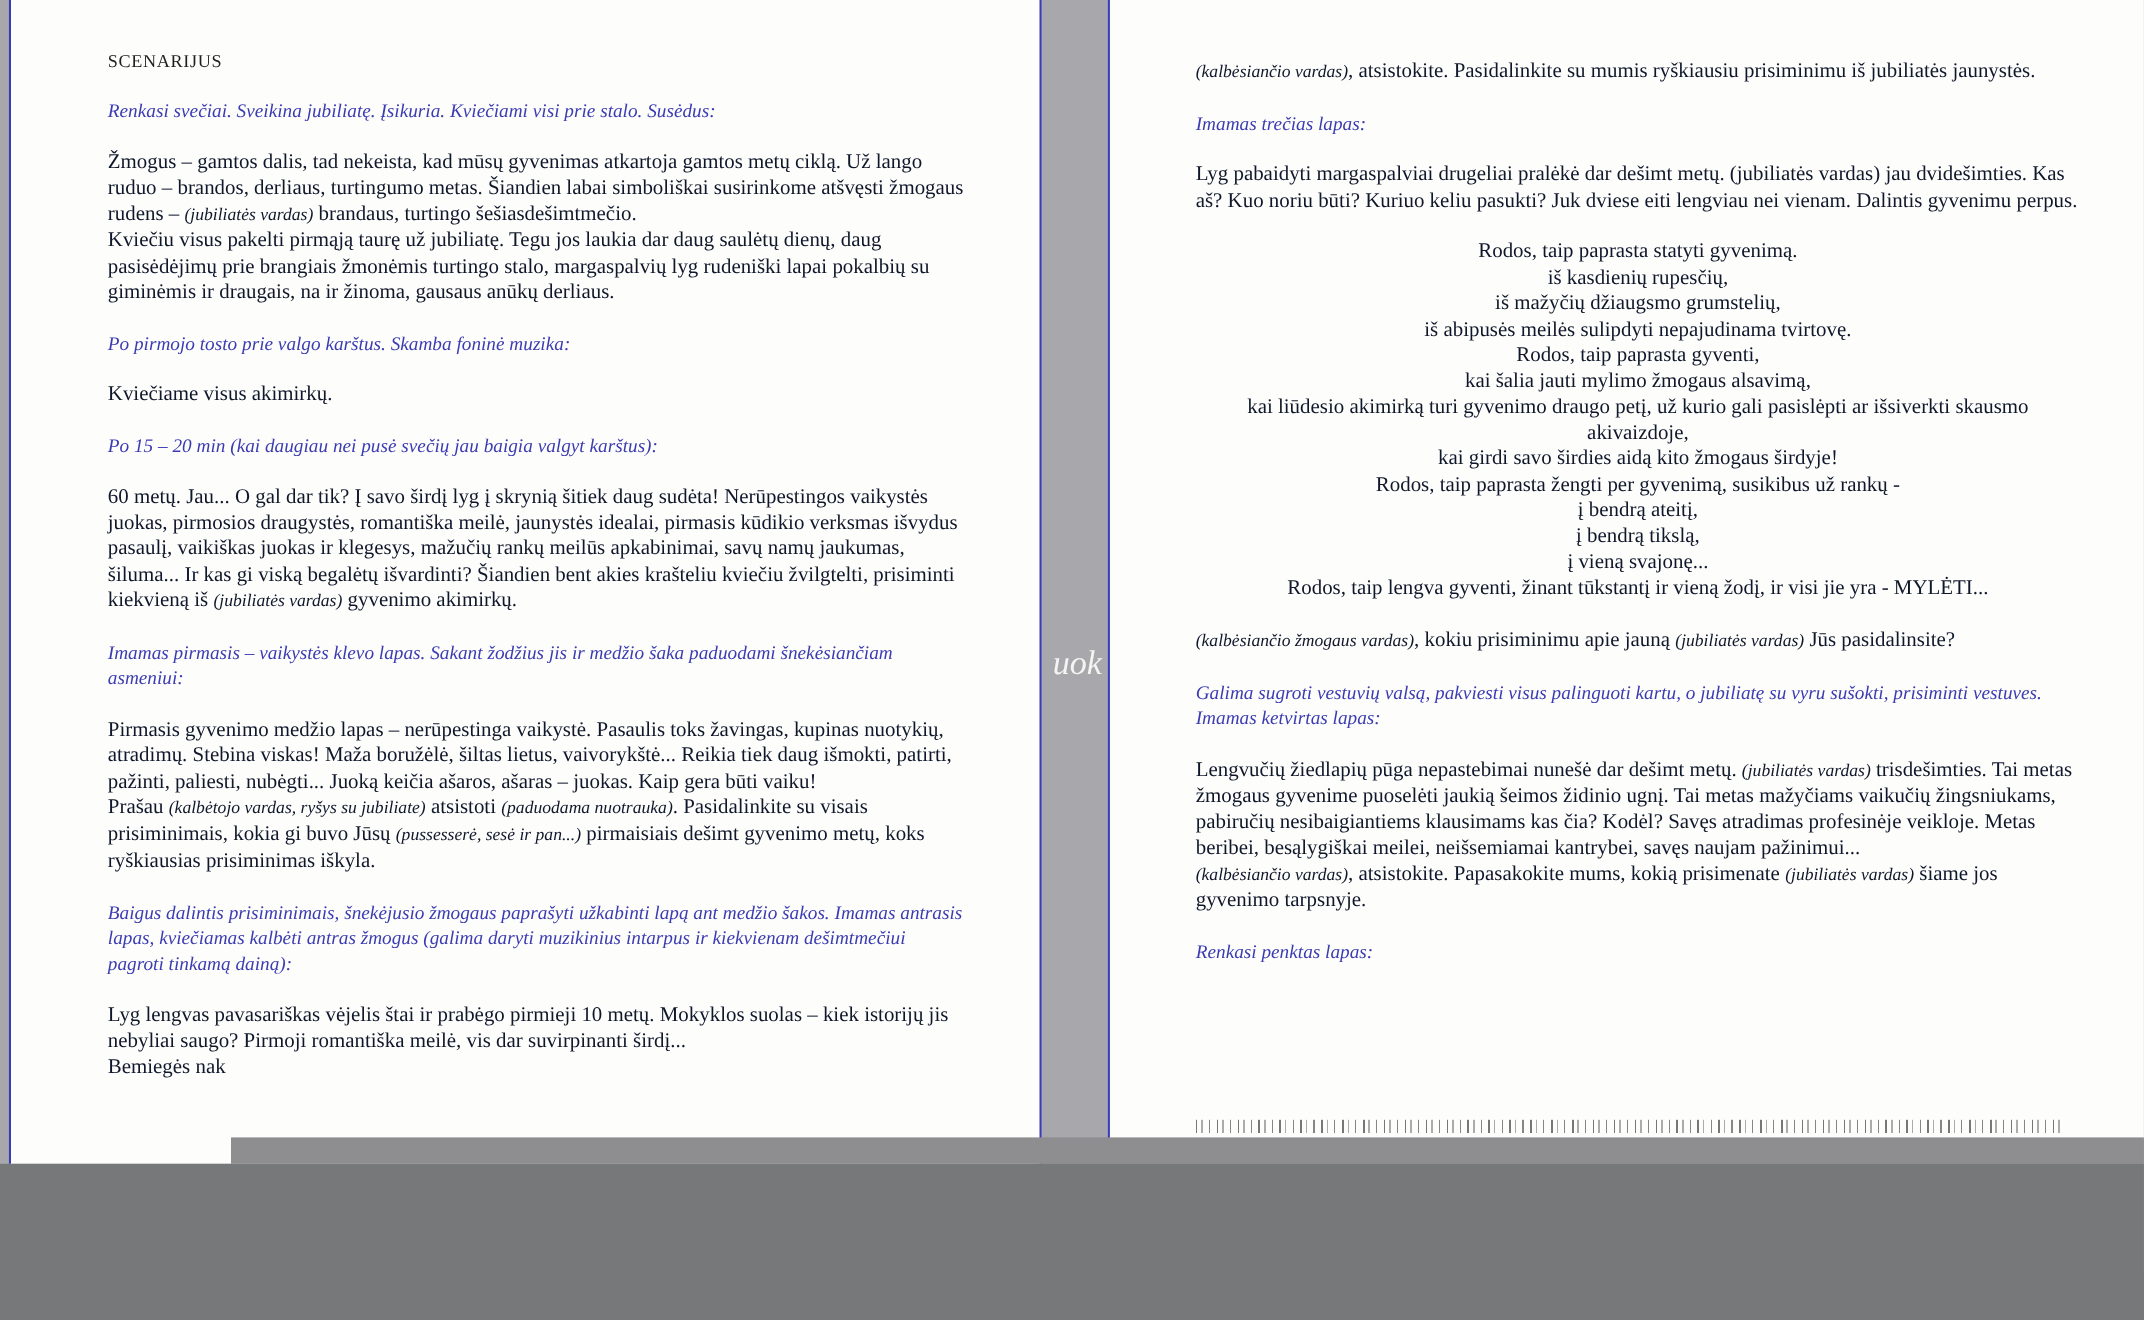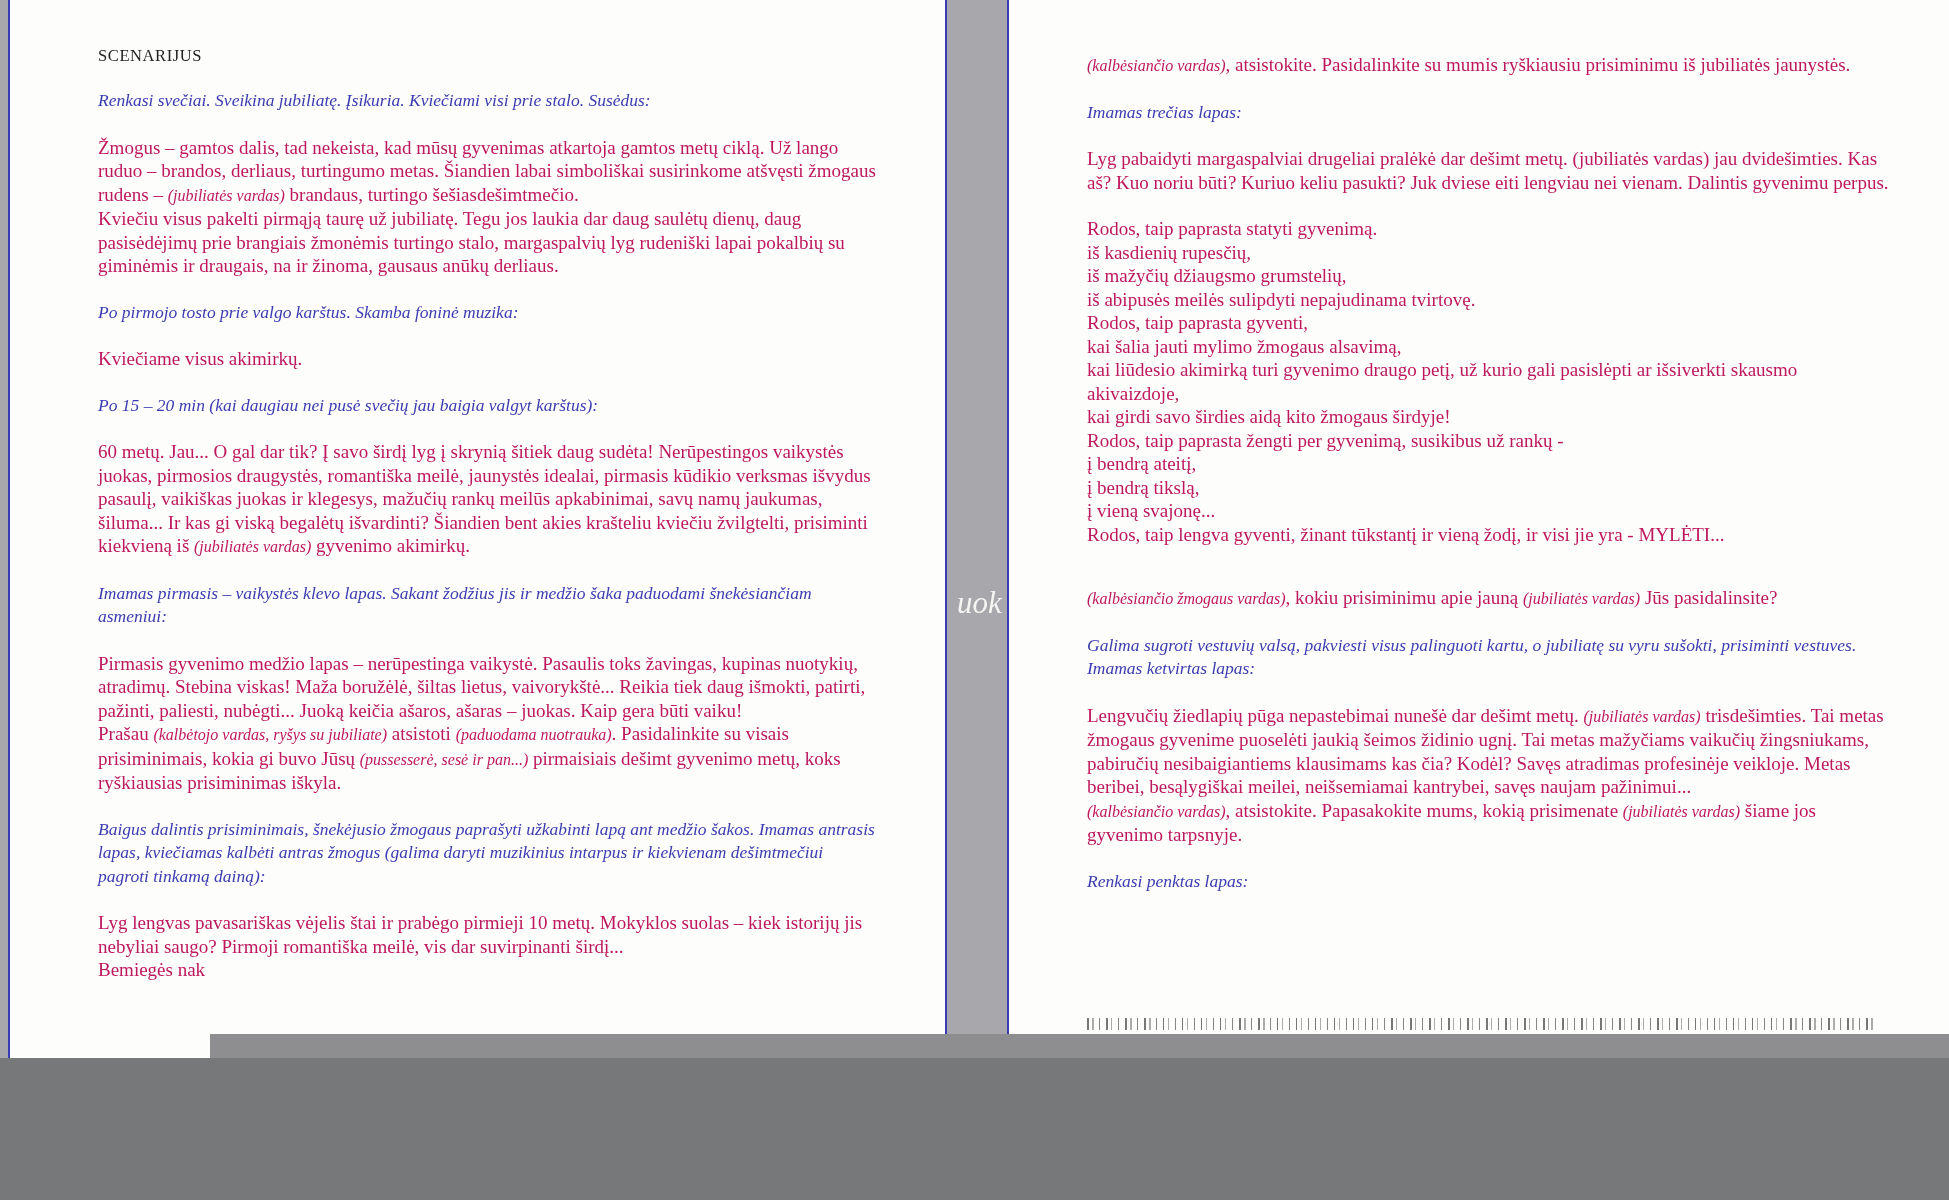--- a/index.html
+++ b/index.html
@@ -10,24 +10,24 @@
   .page{position:absolute;top:0;background:#fdfdfc;box-sizing:border-box;}
   #left-page{left:8px;width:939px;height:1058px;
              border-left:2px solid #3a3ab5;border-right:2px solid #3a3ab5;}
   #right-page{left:1007px;width:942px;height:1036px;border-left:2px solid #3a3ab5;}
 
   .page-content{box-sizing:border-box;height:100%;overflow:hidden;}
   #left-page .page-content{padding:45px 68px 0 88px;}
   #right-page .page-content{padding:53px 58px 0 78px;}
 
   
-  p{margin:0 0 23px 0;font-size:19px;line-height:23.5px;color:#be185d;}
+  p{margin:0 0 23px 0;font-size:19px;line-height:23.5px;color:#0f172a;}
   p.title{font-size:16.5px;letter-spacing:.6px;line-height:21px;color:#1f1f1f;}
   p.direction{color:#3c3cb2;font-style:italic;font-size:17.5px;line-height:23.5px;}
-  p.poem{margin-bottom:40px;}
+  p.poem{margin-bottom:24px;text-align:center;}
   em.pl{font-style:italic;font-size:16px;letter-spacing:0;}
 
   
   #gutter{position:absolute;left:949px;top:0;width:58px;height:1058px;
           background:#a8a8ac;overflow:hidden;}
   #watermark{position:absolute;left:8px;top:585px;font-style:italic;
              font-size:31px;color:#f4f4f2;white-space:nowrap;
              font-family:"Liberation Serif", serif;}
 
   

